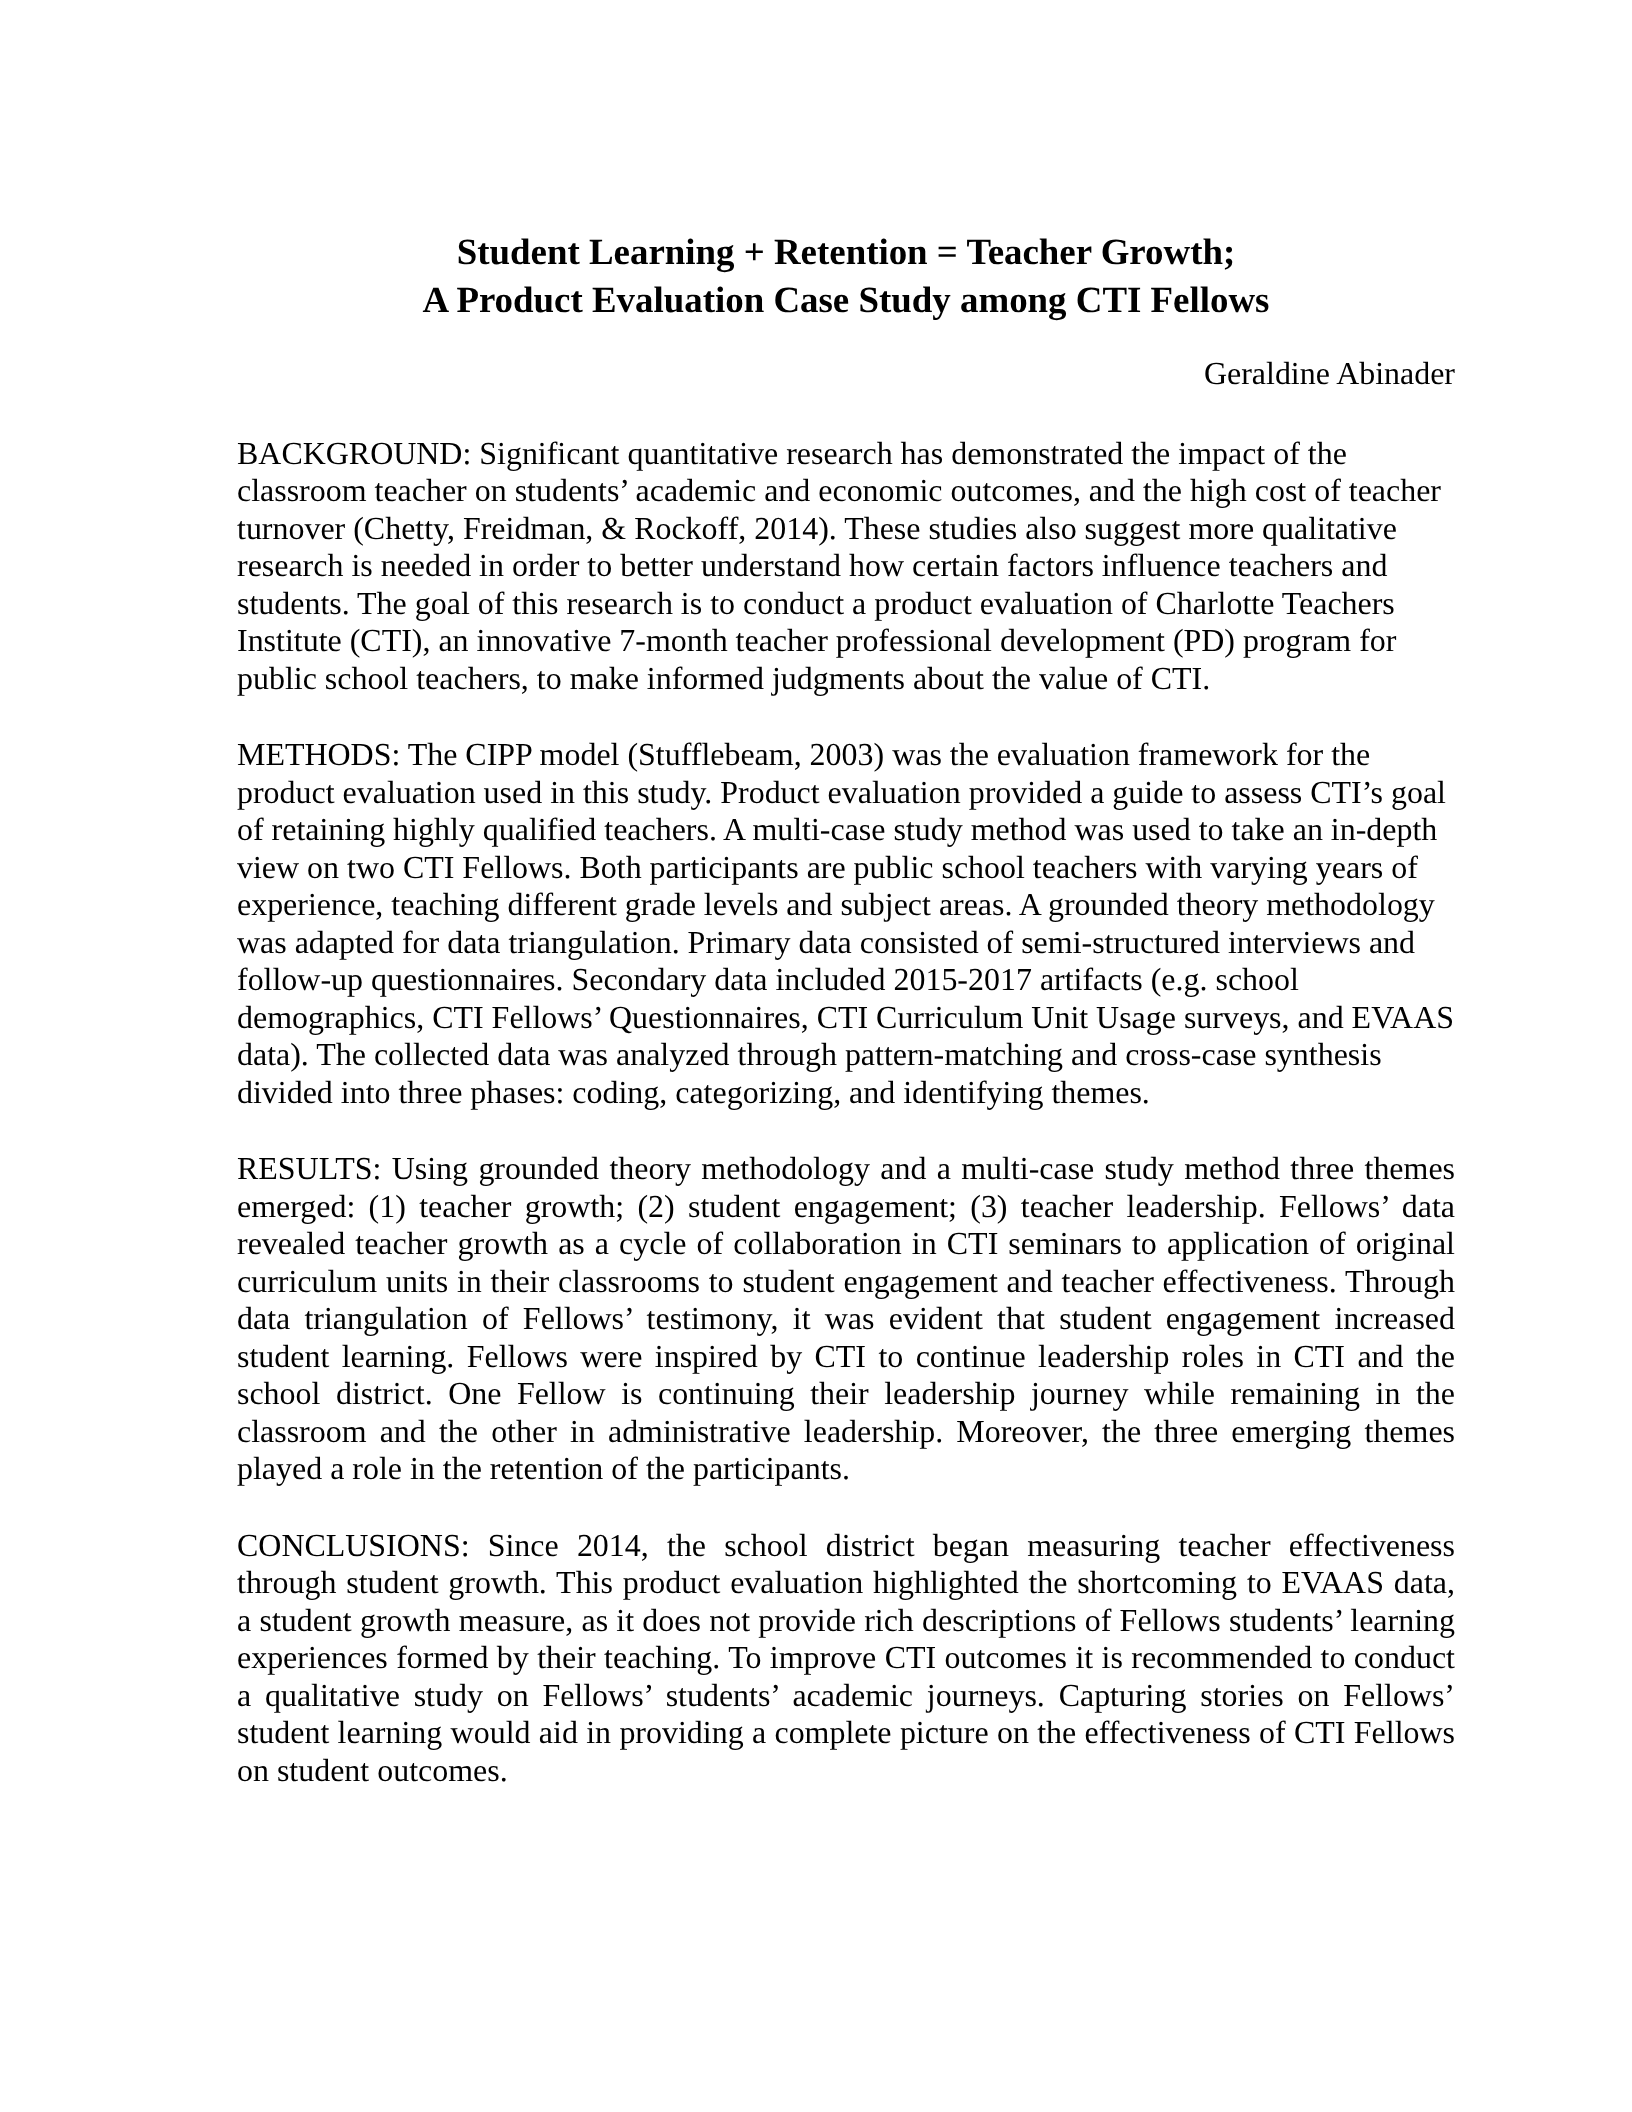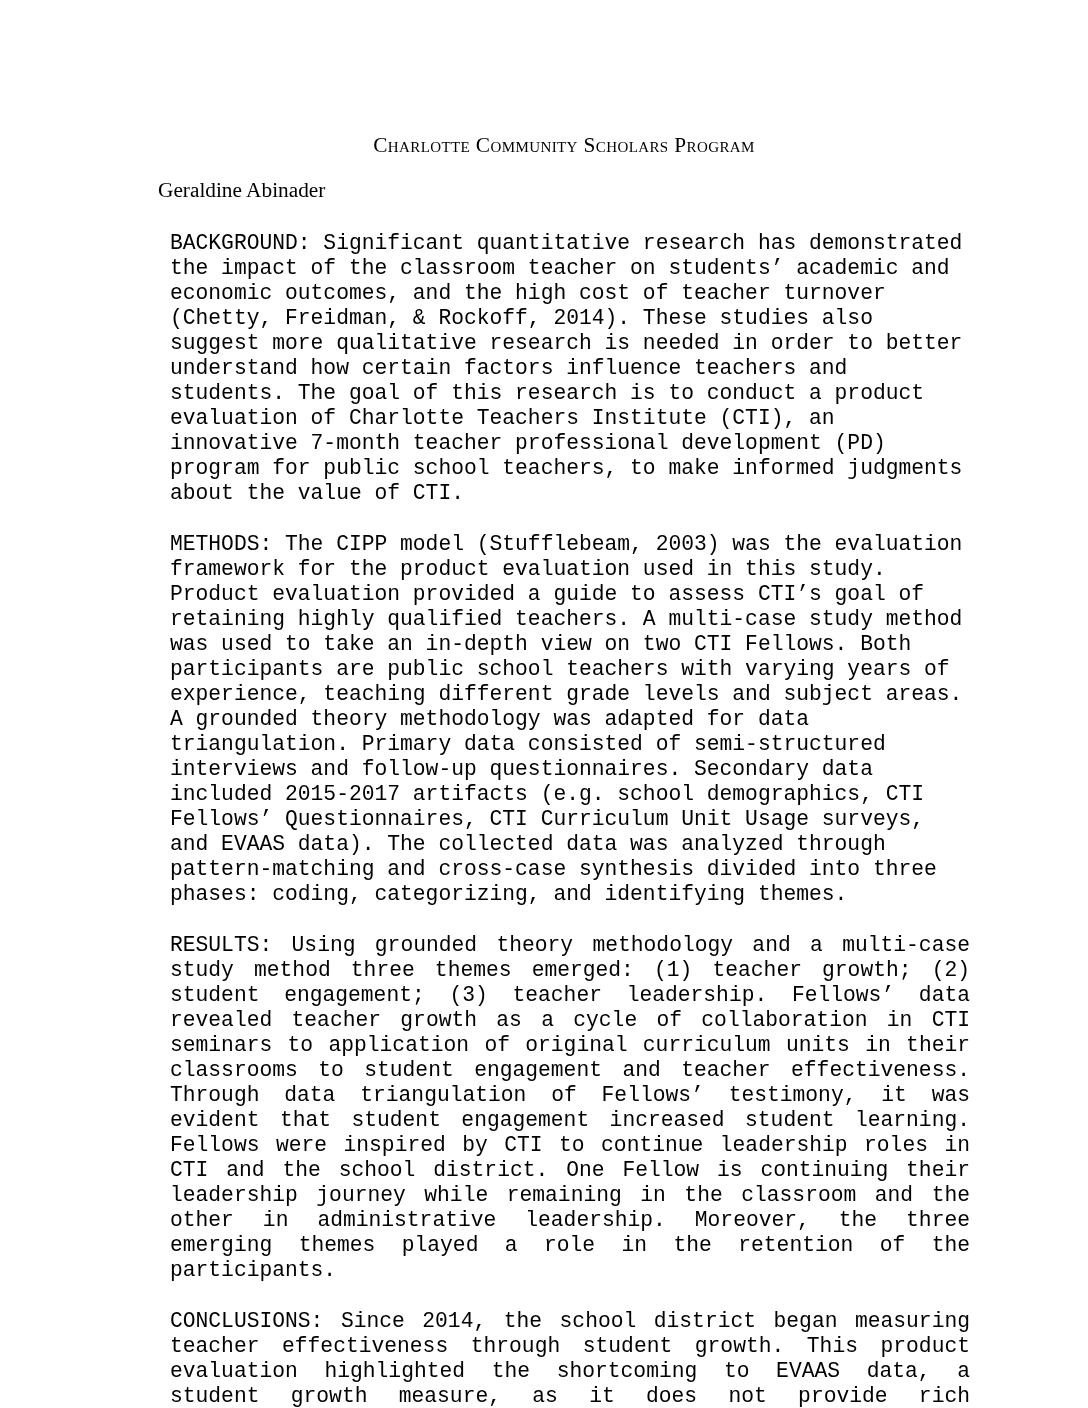--- a/index.html
+++ b/index.html
@@ -29,44 +29,46 @@
   }
   .doc-title {
     text-align: center;
     font-weight: bold;
     font-size: 24.6px;
     line-height: 32px;
     margin: 20px 0 0 0;
   }
   .doc-title .title-line { display: block; }
   .author {
-    text-align: left;
+    text-align: right;
     margin-top: 20px;
   }
   .affiliation {
     text-align: center;
     margin-top: 25px;
   }
   .abstract {
     margin-top: 28px;
   }
   .para {
-    margin: 0 0 26px 12px;
-    font-family: Liberation Mono, monospace;
+    margin: 0 0 26px 0;
   }
   .align-left { text-align: left; }
   .align-justify { text-align: justify; }
 </style>
 </head>
 <body>
 
 <div class="page">
 
-  <div class="program-header">Charlotte Community Scholars Program</div>
 
+  <h1 class="doc-title">
+    <span class="title-line">Student Learning + Retention = Teacher Growth;</span>
+    <span class="title-line">A Product Evaluation Case Study among CTI Fellows</span>
+  </h1>
 
   <div class="author">Geraldine Abinader</div>
 
 
   <div class="abstract">
     <p class="para align-left">BACKGROUND: Significant quantitative research has demonstrated the impact of the classroom teacher on students’ academic and economic outcomes, and the high cost of teacher turnover (Chetty, Freidman, &amp; Rockoff, 2014). These studies also suggest more qualitative research is needed in order to better understand how certain factors influence teachers and students. The goal of this research is to conduct a product evaluation of Charlotte Teachers Institute (CTI), an innovative 7-month teacher professional development (PD) program for public school teachers, to make informed judgments about the value of CTI.</p>
 
     <p class="para align-left">METHODS: The CIPP model (Stufflebeam, 2003) was the evaluation framework for the product evaluation used in this study. Product evaluation provided a guide to assess CTI’s goal of retaining highly qualified teachers. A multi-case study method was used to take an in-depth view on two CTI Fellows. Both participants are public school teachers with varying years of experience, teaching different grade levels and subject areas. A grounded theory methodology was adapted for data triangulation. Primary data consisted of semi-structured interviews and follow-up questionnaires. Secondary data included 2015-2017 artifacts (e.g. school demographics, CTI Fellows’ Questionnaires, CTI Curriculum Unit Usage surveys, and EVAAS data). The collected data was analyzed through pattern-matching and cross-case synthesis divided into three phases: coding, categorizing, and identifying themes.</p>
 
     <p class="para align-justify">RESULTS: Using grounded theory methodology and a multi-case study method three themes emerged: (1) teacher growth; (2) student engagement; (3) teacher leadership. Fellows’ data revealed teacher growth as a cycle of collaboration in CTI seminars to application of original curriculum units in their classrooms to student engagement and teacher effectiveness. Through data triangulation of Fellows’ testimony, it was evident that student engagement increased student learning. Fellows were inspired by CTI to continue leadership roles in CTI and the school district. One Fellow is continuing their leadership journey while remaining in the classroom and the other in administrative leadership. Moreover, the three emerging themes played a role in the retention of the participants.</p>

